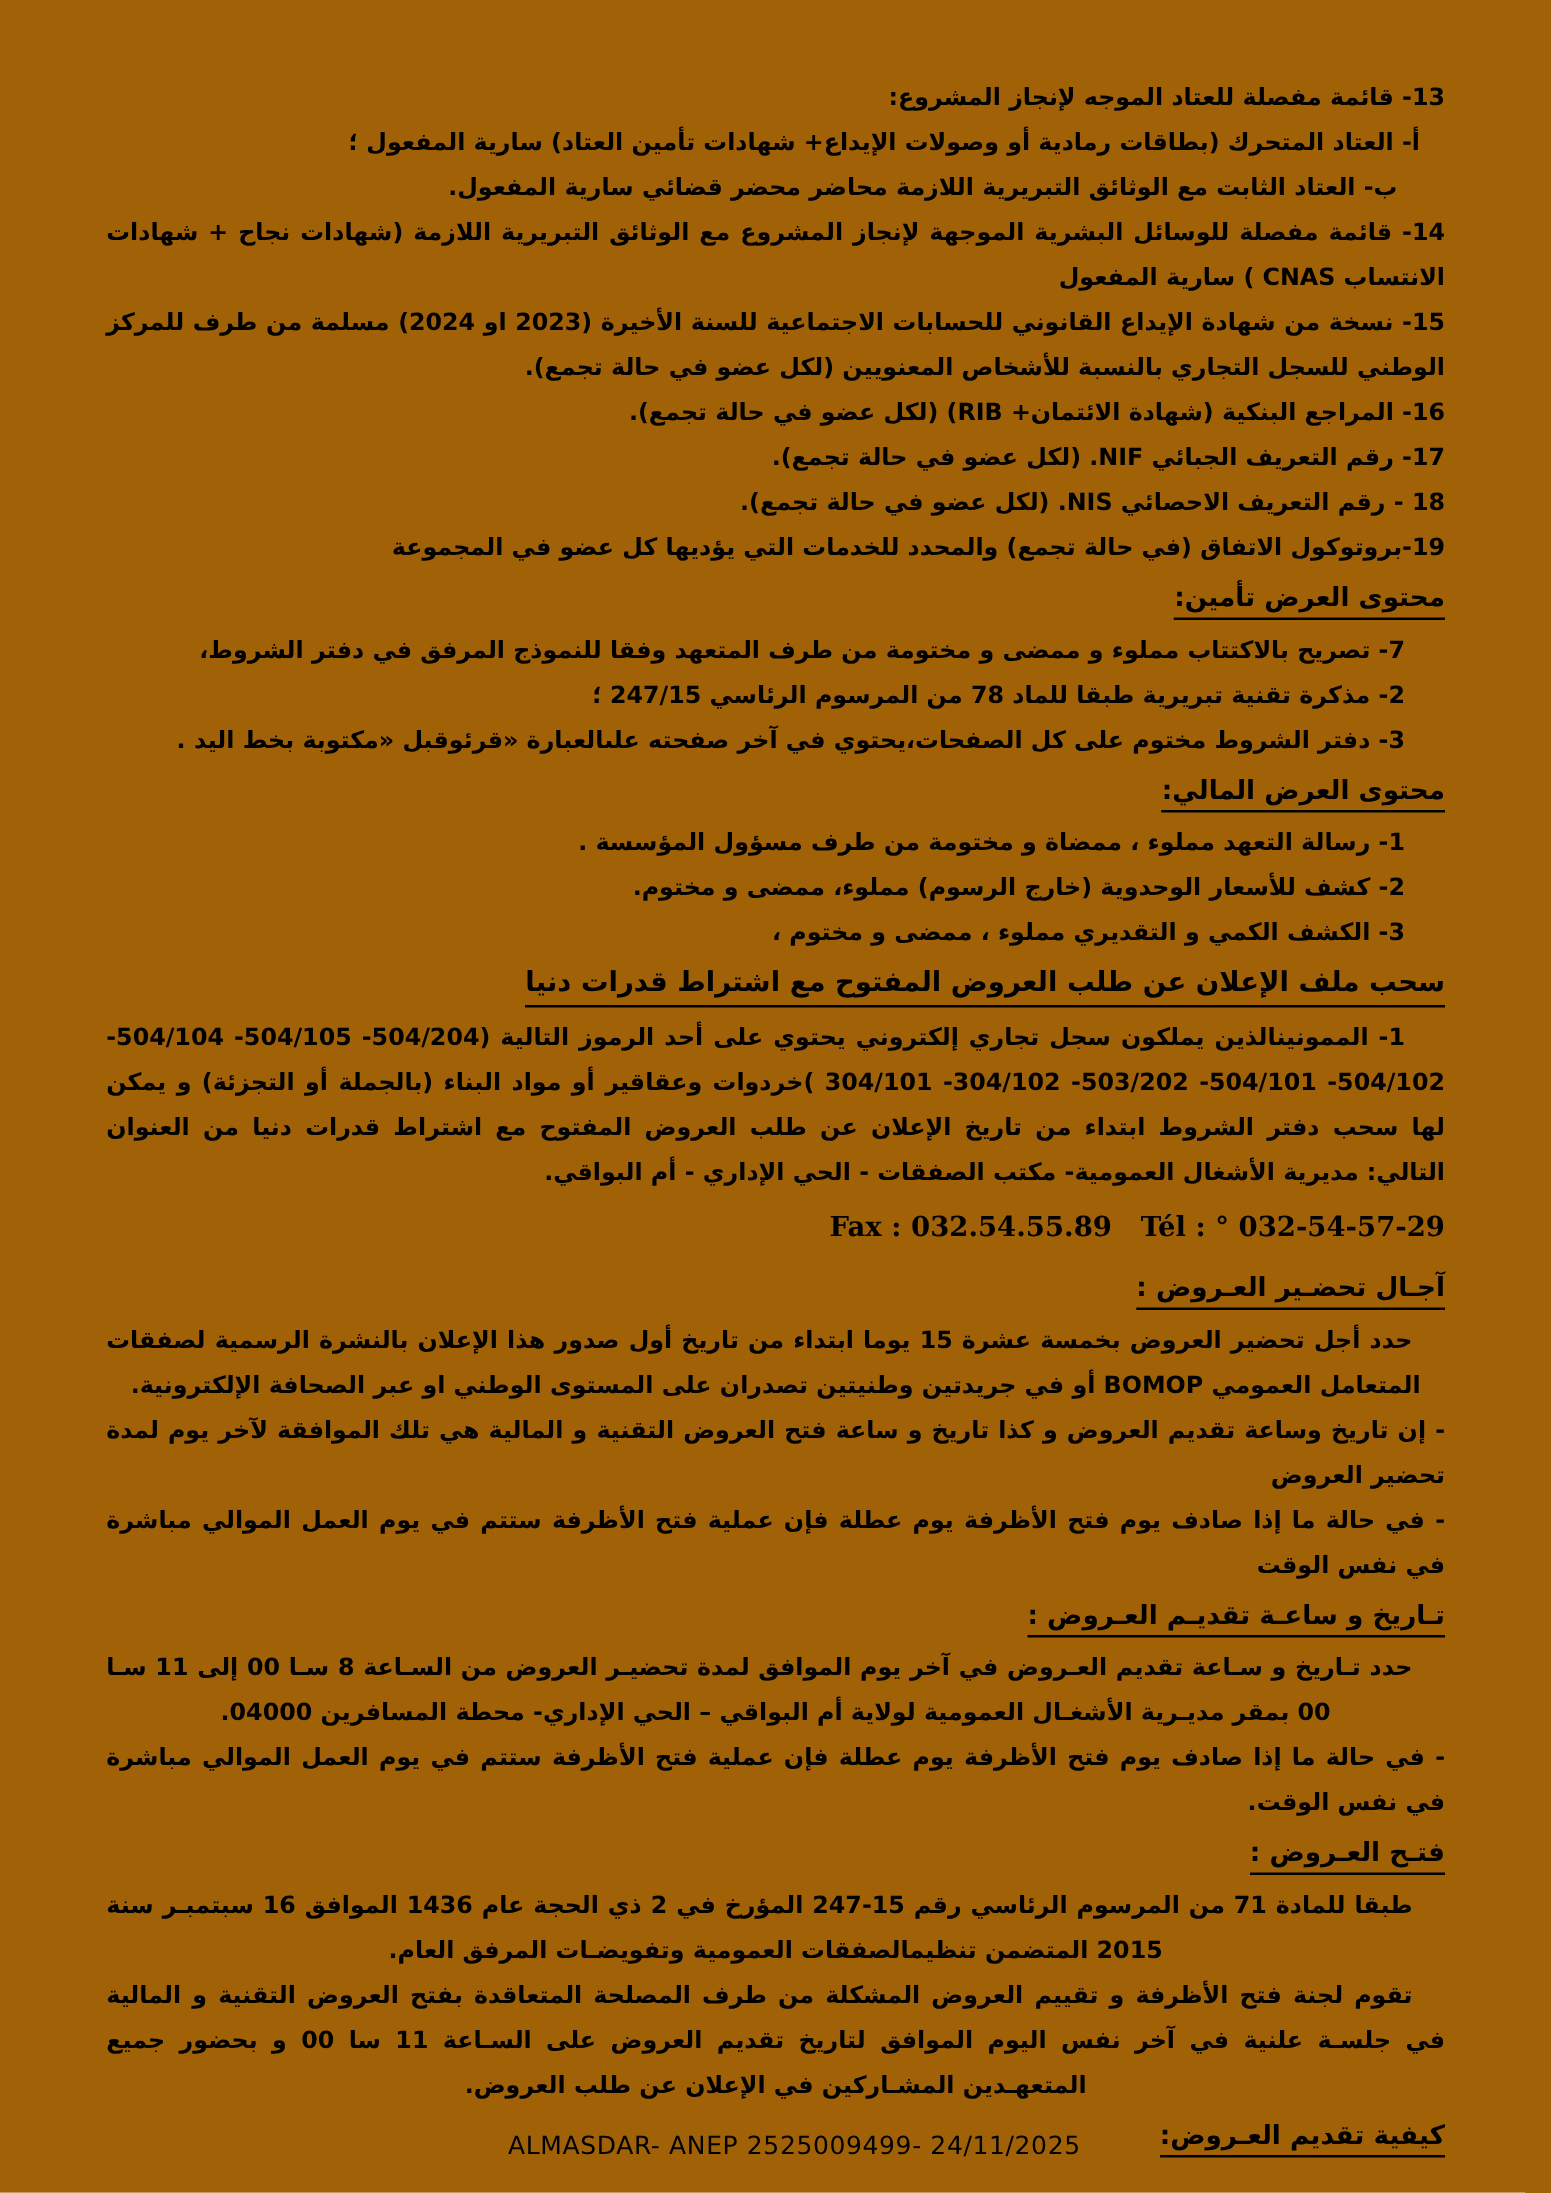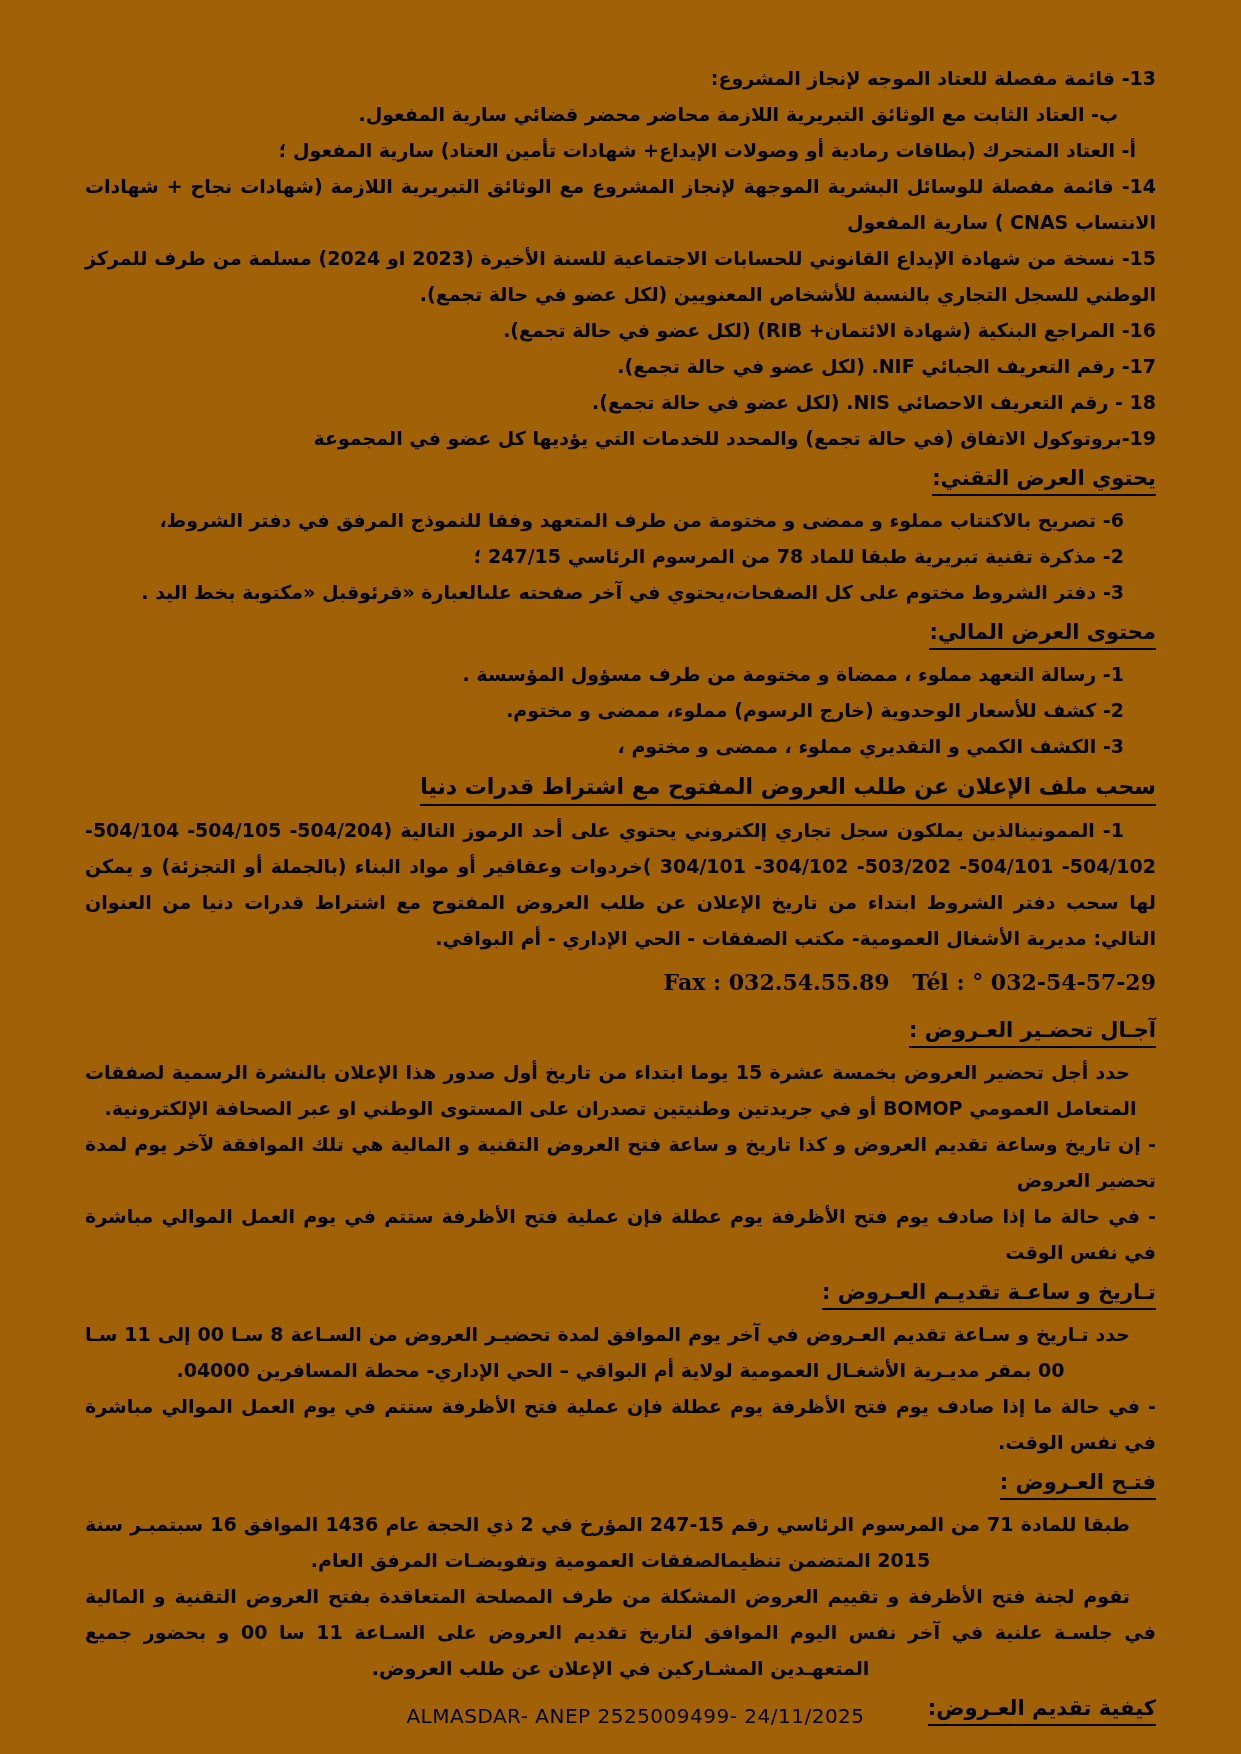--- a/index.html
+++ b/index.html
@@ -36,30 +36,30 @@
     font-family:"DejaVu Sans",sans-serif;
     padding-left:30px;
   }
 </style>
 </head>
 <body>
 
 <div class="page">
   <div class="content" id="doc">
       <div class="line">13- قائمة مفصلة للعتاد الموجه لإنجاز المشروع:</div>
+      <div class="line ind1">أ- العتاد المتحرك (بطاقات رمادية أو وصولات الإيداع+ شهادات تأمين العتاد) سارية المفعول ؛</div>
       <div class="line ind2">ب- العتاد الثابت مع الوثائق التبريرية اللازمة محاضر محضر قضائي سارية المفعول.</div>
-      <div class="line ind1">أ- العتاد المتحرك (بطاقات رمادية أو وصولات الإيداع+ شهادات تأمين العتاد) سارية المفعول ؛</div>
       <div class="line">14- قائمة مفصلة للوسائل البشرية الموجهة لإنجاز المشروع مع الوثائق التبريرية اللازمة (شهادات نجاح + شهادات الانتساب CNAS ) سارية المفعول</div>
       <div class="line">15- نسخة من شهادة الإيداع القانوني للحسابات الاجتماعية للسنة الأخيرة (2023 او 2024) مسلمة من طرف للمركز الوطني للسجل التجاري بالنسبة للأشخاص المعنويين (لكل عضو في حالة تجمع).</div>
       <div class="line">16- المراجع البنكية (شهادة الائتمان+ RIB) (لكل عضو في حالة تجمع).</div>
       <div class="line">17- رقم التعريف الجبائي NIF. (لكل عضو في حالة تجمع).</div>
       <div class="line">18 - رقم التعريف الاحصائي NIS. (لكل عضو في حالة تجمع).</div>
       <div class="line">19-بروتوكول الاتفاق (في حالة تجمع) والمحدد للخدمات التي يؤديها كل عضو في المجموعة</div>
-      <div class="h-right"><span class="u">يحتوي العرض التقني:</span></div>
-      <div class="line num">6- تصريح بالاكتتاب مملوء و ممضى و مختومة من طرف المتعهد وفقا للنموذج المرفق في دفتر الشروط،</div>
+      <div class="h-right"><span class="u">محتوى العرض تأمين:</span></div>
+      <div class="line num">7- تصريح بالاكتتاب مملوء و ممضى و مختومة من طرف المتعهد وفقا للنموذج المرفق في دفتر الشروط،</div>
       <div class="line num">2- مذكرة تقنية تبريرية طبقا للماد 78 من المرسوم الرئاسي 247/15 ؛</div>
       <div class="line num">3- دفتر الشروط مختوم على كل الصفحات،يحتوي في آخر صفحته علىالعبارة «قرئوقبل «مكتوبة بخط  اليد .</div>
       <div class="h-right"><span class="u">محتوى العرض المالي:</span></div>
       <div class="line num">1- رسالة التعهد مملوء ، ممضاة و مختومة من طرف مسؤول المؤسسة .</div>
       <div class="line num">2- كشف للأسعار الوحدوية (خارج الرسوم) مملوء، ممضى و مختوم.</div>
       <div class="line num">3- الكشف الكمي و التقديري مملوء ، ممضى و مختوم ،</div>
       <div class="h-center"><span class="u">سحب ملف الإعلان عن طلب العروض المفتوح مع اشتراط قدرات دنيا</span></div>
       <div class="line num">1- الممونينالذين يملكون سجل تجاري إلكتروني يحتوي على أحد الرموز التالية (504/204- 504/105- 504/104- 504/102- 504/101- 503/202- 304/102- 304/101 )خردوات وعقاقير أو مواد البناء (بالجملة أو التجزئة) و يمكن لها سحب دفتر الشروط ابتداء من تاريخ الإعلان عن طلب العروض المفتوح مع اشتراط قدرات دنيا من العنوان التالي: مديرية الأشغال العمومية-  مكتب الصفقات - الحي الإداري - أم البواقي.</div>
       <div class="fax-line">Fax : 032.54.55.89   Tél : ° 032-54-57-29</div>
       <div class="h-right"><span class="u">آجـال تحضـير العـروض  :</span></div>

